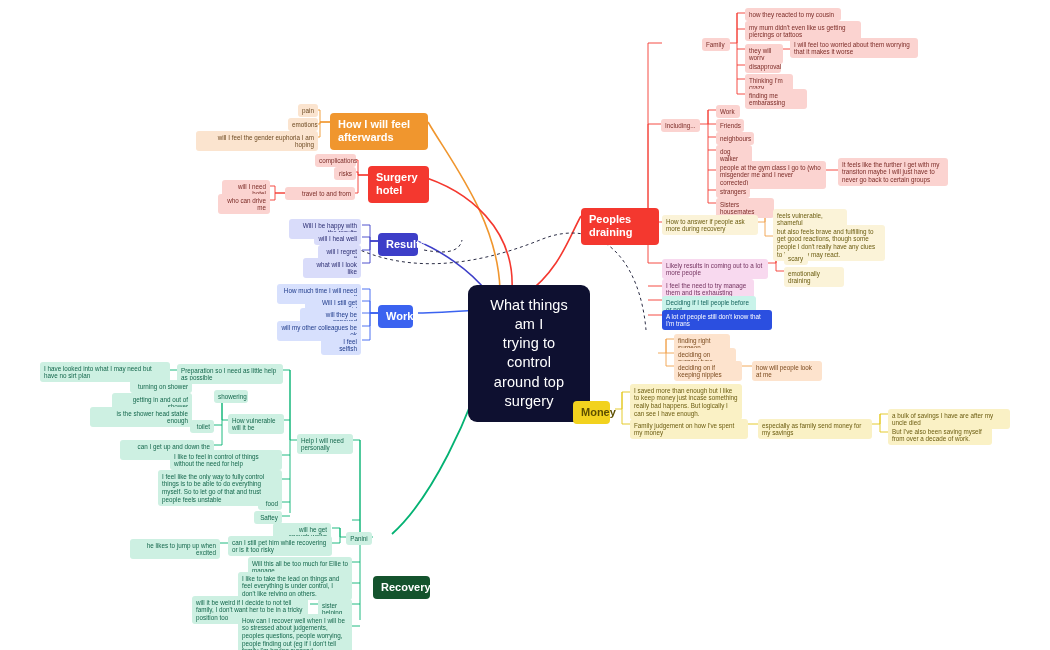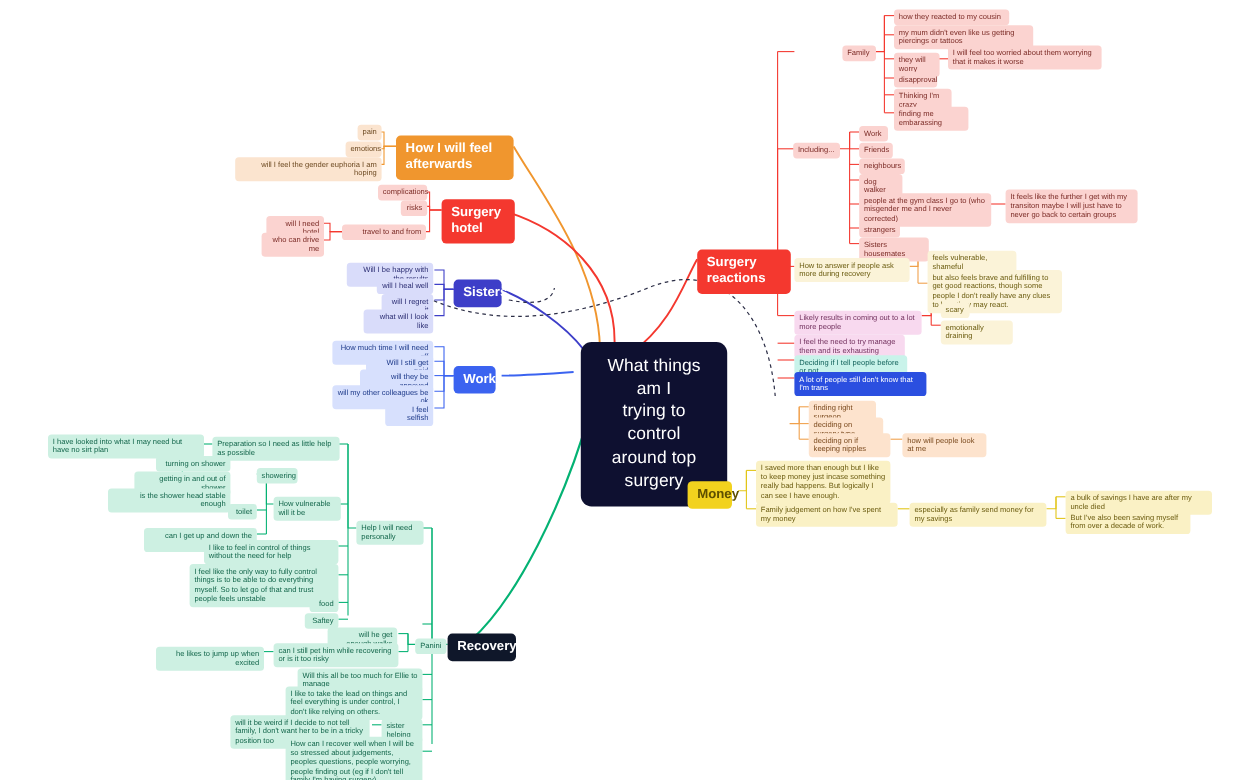--- a/index.html
+++ b/index.html
@@ -7,30 +7,30 @@
        font-family:"Liberation Sans","DejaVu Sans",sans-serif;}
   #canvas{position:absolute;left:0;top:0;width:1050px;height:650px;}
   svg#links{position:absolute;left:0;top:0;width:1050px;height:650px;overflow:visible;}
 
   .node{position:absolute;box-sizing:border-box;border-radius:4px;
         padding:3px 5px;line-height:1.22;white-space:pre-line;}
 
   
   .central{background:#0e1030;color:#ffffff;border-radius:9px;
            font-size:14.5px;text-align:center;padding:11px 12px;
-           line-height:1.32;letter-spacing:.1px;margin-left:16px;}
+           line-height:1.32;letter-spacing:.1px;}
 
   
   .main{color:#ffffff;font-weight:bold;font-size:11px;
         border-radius:4px;padding:5px 8px;}
   .m-feel{background:#f0962e;}
   .m-surg{background:#f4382f;}
   .m-res {background:#3d3ec8;}
   .m-work{background:#3b63f0;}
-  .m-rec {background:#0f172a;}
+  .m-rec {background:#14532d;margin-top:48px;}
   .m-peop{background:#f4382f;}
   .m-sdec{background:#f0a04b;}
   .m-money{background:#f2d21e;color:#5d4f00;}
 
   
   .sub{font-size:6.3px;border-radius:3px;padding:2.5px 4px;}
   .s-orange{background:#fbe4cf;color:#6d4a22;}
   .s-red   {background:#fbd3d0;color:#7b2b26;}
   .s-blue  {background:#d9dcfa;color:#2b2d72;}
   .s-blue2 {background:#d7e0fd;color:#1e3a8a;}
@@ -191,34 +191,34 @@
 <div class="node sub s-orange" style="left:288px;top:118px;width:30px;text-align:right;">emotions</div>
 <div class="node sub s-orange" style="left:196px;top:131px;width:122px;text-align:right;">will I feel the gender euphoria I am hoping</div>
 
 <div class="node main m-surg" style="left:368px;top:166px;width:61px;">Surgery hotel</div>
 <div class="node sub s-red" style="left:315px;top:154px;width:41px;text-align:right;">complications</div>
 <div class="node sub s-red" style="left:334px;top:167px;width:22px;text-align:right;">risks</div>
 <div class="node sub s-red" style="left:285px;top:187px;width:70px;text-align:right;">travel to and from</div>
 <div class="node sub s-red" style="left:222px;top:180px;width:48px;text-align:right;">will I need hotel</div>
 <div class="node sub s-red" style="left:218px;top:194px;width:52px;text-align:right;">who can drive me</div>
 
-<div class="node main m-res" style="left:378px;top:233px;width:40px;">Sisters</div>
+<div class="node main m-res" style="left:378px;top:233px;width:40px;">Results</div>
 <div class="node sub s-blue" style="left:289px;top:219px;width:72px;text-align:right;">Will I be happy with the results</div>
 <div class="node sub s-blue" style="left:314px;top:232px;width:47px;text-align:right;">will I heal well</div>
 <div class="node sub s-blue" style="left:318px;top:245px;width:43px;text-align:right;">will I regret it</div>
 <div class="node sub s-blue" style="left:303px;top:258px;width:58px;text-align:right;">what will I look like</div>
 
 <div class="node main m-work" style="left:378px;top:305px;width:35px;">Work</div>
 <div class="node sub s-blue2" style="left:277px;top:284px;width:84px;text-align:right;">How much time I will need off</div>
 <div class="node sub s-blue2" style="left:305px;top:296px;width:56px;text-align:right;">Will I still get paid</div>
 <div class="node sub s-blue2" style="left:300px;top:308px;width:61px;text-align:right;">will they be annoyed</div>
 <div class="node sub s-blue2" style="left:277px;top:321px;width:84px;text-align:right;">will my other colleagues be ok</div>
 <div class="node sub s-blue2" style="left:321px;top:335px;width:40px;text-align:right;">I feel selfish</div>
 
-<div class="node main m-peop" style="left:581px;top:208px;width:78px;">Surgery reactions</div>
+<div class="node main m-peop" style="left:581px;top:208px;width:78px;">Peoples draining</div>
 
 <div class="node sub s-red" style="left:702px;top:38px;width:28px;">Family</div>
 <div class="node sub s-red" style="left:745px;top:8px;width:96px;">how they reacted to my cousin</div>
 <div class="node sub s-red" style="left:745px;top:21px;width:116px;">my mum didn't even like us getting piercings or tattoos</div>
 <div class="node sub s-red" style="left:745px;top:44px;width:38px;">they will worry</div>
 <div class="node sub s-red" style="left:790px;top:38px;width:128px;">I will feel too worried about them worrying that it makes it worse</div>
 <div class="node sub s-red" style="left:745px;top:60px;width:36px;">disapproval</div>
 <div class="node sub s-red" style="left:745px;top:74px;width:48px;">Thinking I'm crazy</div>
 <div class="node sub s-red" style="left:745px;top:89px;width:62px;">finding me embarassing</div>
 

